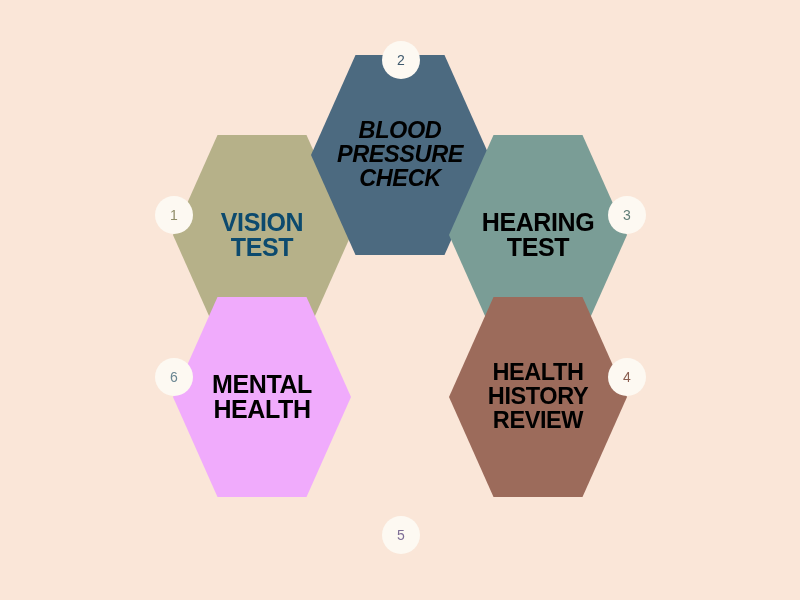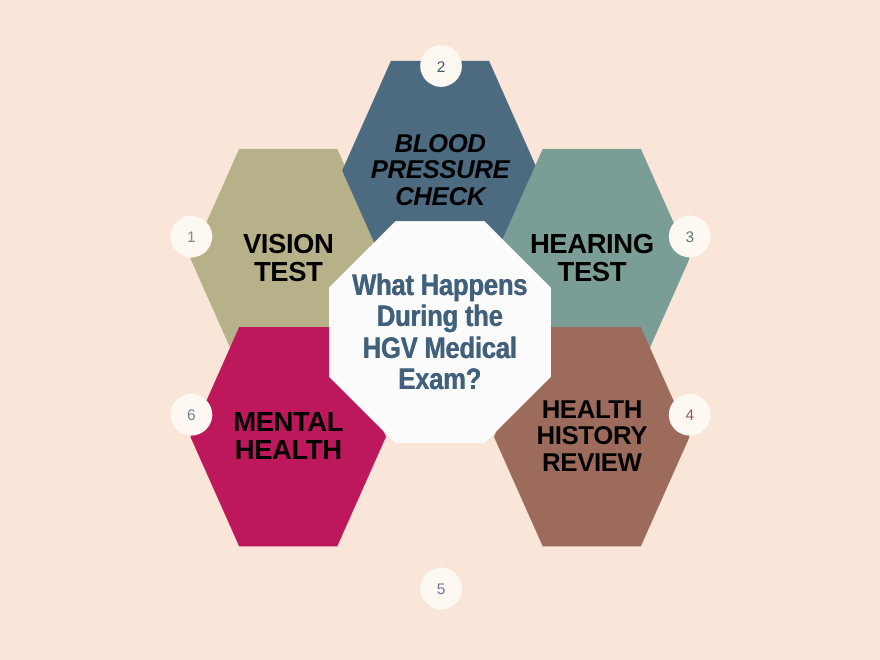--- a/index.html
+++ b/index.html
@@ -106,21 +106,21 @@
   #badge-4 { left: 608px; top: 358px; color: #8a5e50; }
   #badge-5 { left: 382px; top: 516px; color: #7d6d95; }
   #badge-6 { left: 155px; top: 358px; color: #6a8692; }
 </style>
 </head>
 <body style="background: rgb(250, 230, 216);">
 
 <div id="infographic">
 
   <div class="hex" id="hex-vision" style="background-color: rgb(182, 177, 137);">
-    <span class="hex-label" style="color: #000000;">VISION
+    <span class="hex-label" style="color: #0c4a6e;">VISION
 TEST</span>
   </div>
 
   <div class="hex" id="hex-blood-pressure" style="background-color: rgb(76, 106, 128);">
     <span class="hex-label" style="color: rgb(0, 0, 0); font-style: italic;">BLOOD
 PRESSURE
 CHECK</span>
   </div>
 
   <div class="hex" id="hex-hearing" style="background-color: rgb(122, 157, 150);">
@@ -128,31 +128,25 @@
 TEST</span>
   </div>
 
   <div class="hex" id="hex-health-history" style="background-color: rgb(156, 107, 91);">
     <span class="hex-label" style="color: rgb(0, 0, 0);">HEALTH
 HISTORY
 REVIEW</span>
   </div>
 
 
-  <div class="hex" id="hex-mental-health" style="background-color: #be185d;">
+  <div class="hex" id="hex-mental-health" style="background-color: #f0abfc;">
     <span class="hex-label" style="color: rgb(0, 0, 0);">MENTAL
 HEALTH</span>
   </div>
 
-  <div id="center-octagon" style="background-color: rgb(251, 251, 251);">
-    <div id="center-title" style="color: rgb(64, 96, 124);">What Happens
-During the
-HGV Medical
-Exam?</div>
-  </div>
 
   <div class="badge" id="badge-1" style="color: rgb(143, 140, 104); background: rgb(253, 249, 242);">
     <span>1</span>
   </div>
   <div class="badge" id="badge-2" style="color: rgb(63, 90, 110); background: rgb(253, 249, 242);">
     <span>2</span>
   </div>
   <div class="badge" id="badge-3" style="color: rgb(95, 125, 119); background: rgb(253, 249, 242);">
     <span>3</span>
   </div>

